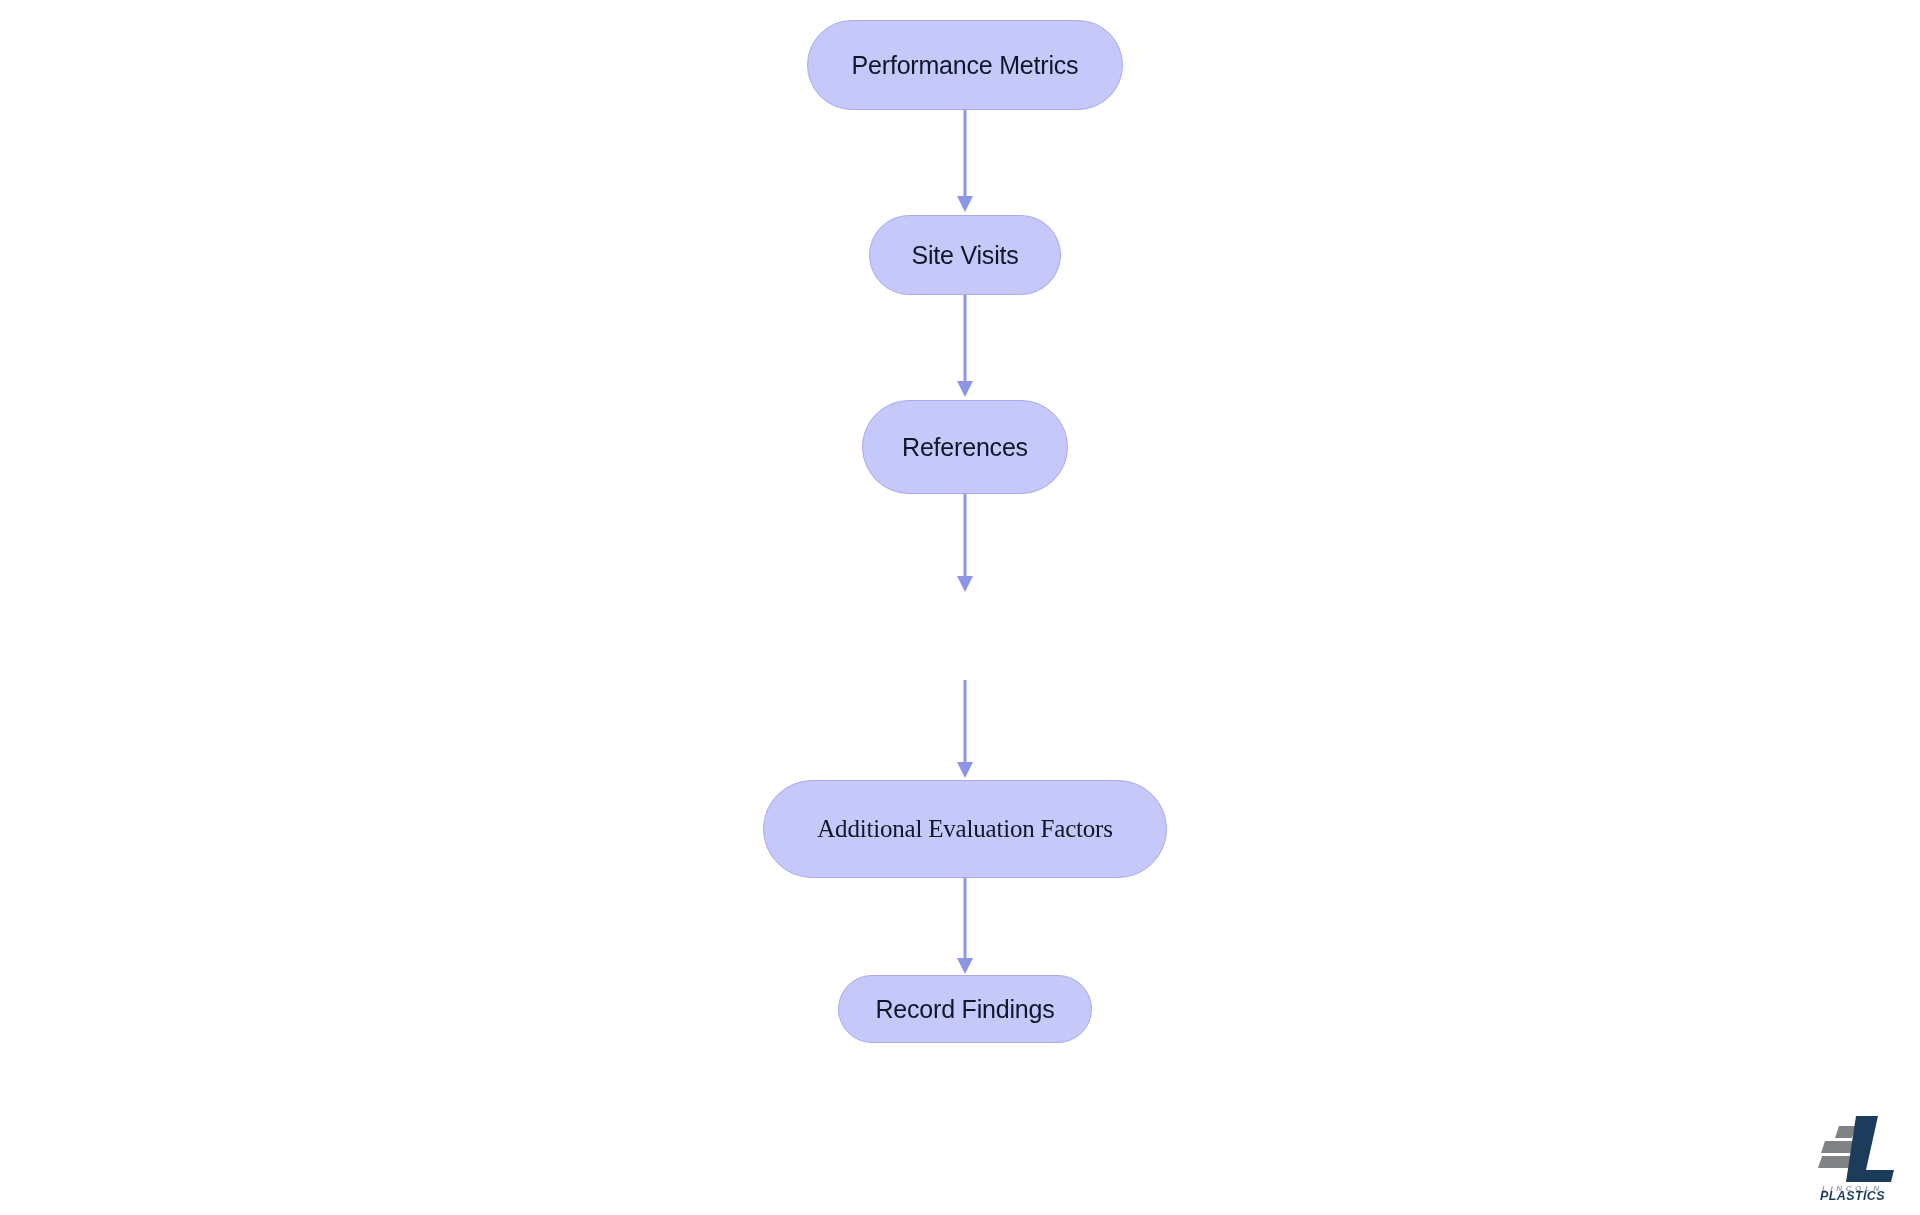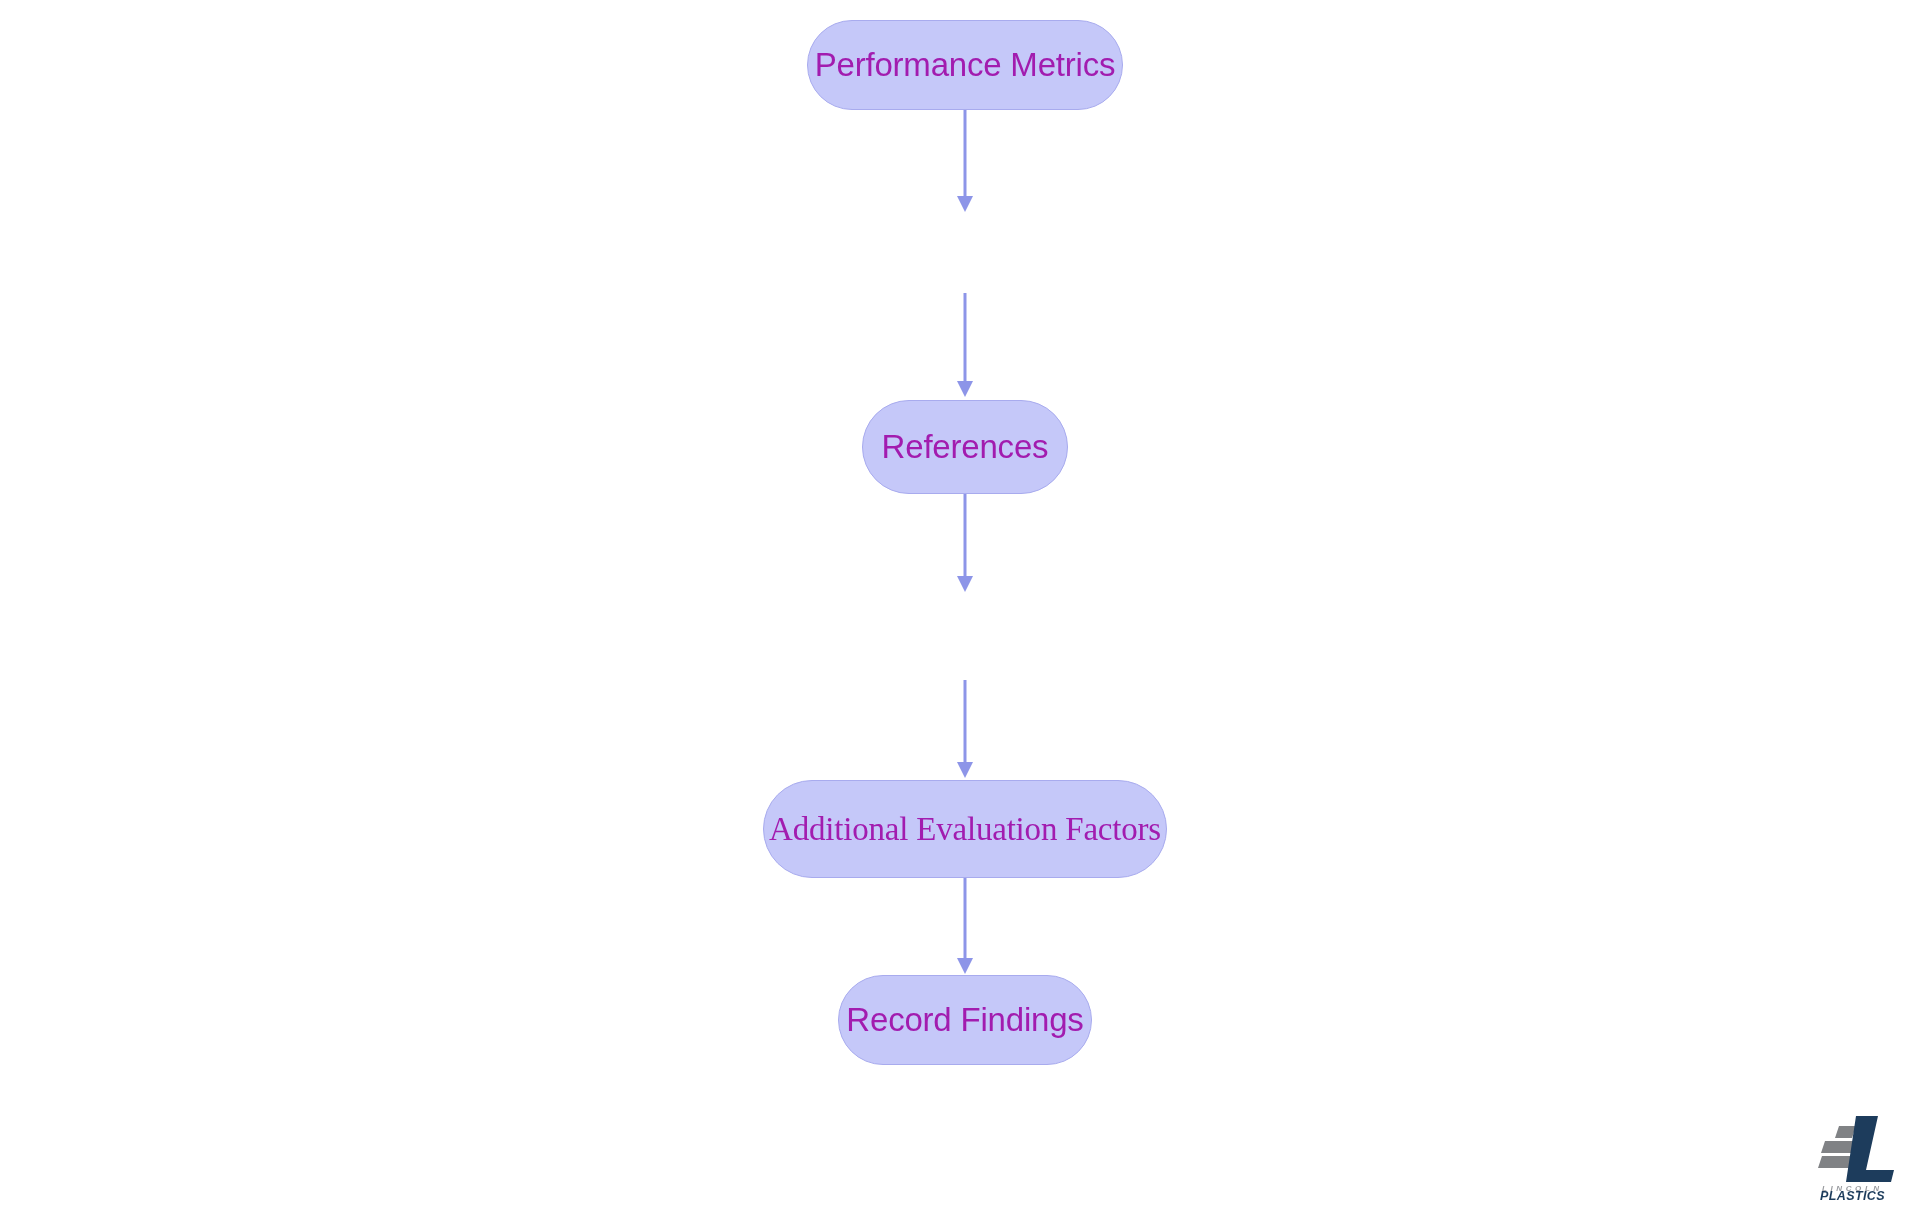--- a/index.html
+++ b/index.html
@@ -24,23 +24,23 @@
 
   .flow-node {
     position: absolute;
     box-sizing: border-box;
     background: #c5c8f9;
     border: 1.5px solid #a8abee;
     border-radius: 999px;
     display: flex;
     align-items: center;
     justify-content: center;
-    color: #a21caf;
+    color: #0f172a;
     font-family: "Liberation Sans", sans-serif;
-    font-size: 33px;
+    font-size: 25px;
     font-weight: 400;
     letter-spacing: -0.2px;
     white-space: nowrap;
     user-select: none;
   }
 
   .flow-arrow {
     position: absolute;
   }
 
@@ -78,27 +78,28 @@
     <polygon points="13,98 5,82 21,82" fill="#8d95e8"></polygon>
   </svg>
 
   <svg class="flow-arrow" style="left:952px; top:876px; width:26px; height:104px;" viewBox="0 0 26 104">
     <line x1="13" y1="0" x2="13" y2="86" stroke="#8d95e8" stroke-width="3"></line>
     <polygon points="13,98 5,82 21,82" fill="#8d95e8"></polygon>
   </svg>
 
   <div class="flow-node" style="left:807px; top:20px; width:316px; height:90px;">Performance Metrics</div>
 
+  <div class="flow-node" style="left:869px; top:215px; width:192px; height:80px;">Site Visits</div>
 
   <div class="flow-node" style="left:862px; top:400px; width:206px; height:94px;">References</div>
 
 
   <div class="flow-node" style="left:763px; top:780px; width:404px; height:98px;font-family:Liberation Serif, serif;">Additional Evaluation Factors</div>
 
-  <div class="flow-node" style="left:838px; top:975px; width:254px; height:90px;">Record Findings</div>
+  <div class="flow-node" style="left:838px; top:975px; width:254px; height:68px;">Record Findings</div>
 
 </div>
 
 <svg id="brand-logo" viewBox="0 0 96 92">
   <g>
     <polygon points="31,18 48,18 44,30 27,30" fill="#808285"></polygon>
     <polygon points="17,33 52,33 48,45 13,45" fill="#808285"></polygon>
     <polygon points="14,48 49,48 45,60 10,60" fill="#808285"></polygon>
   </g>
   <g>

